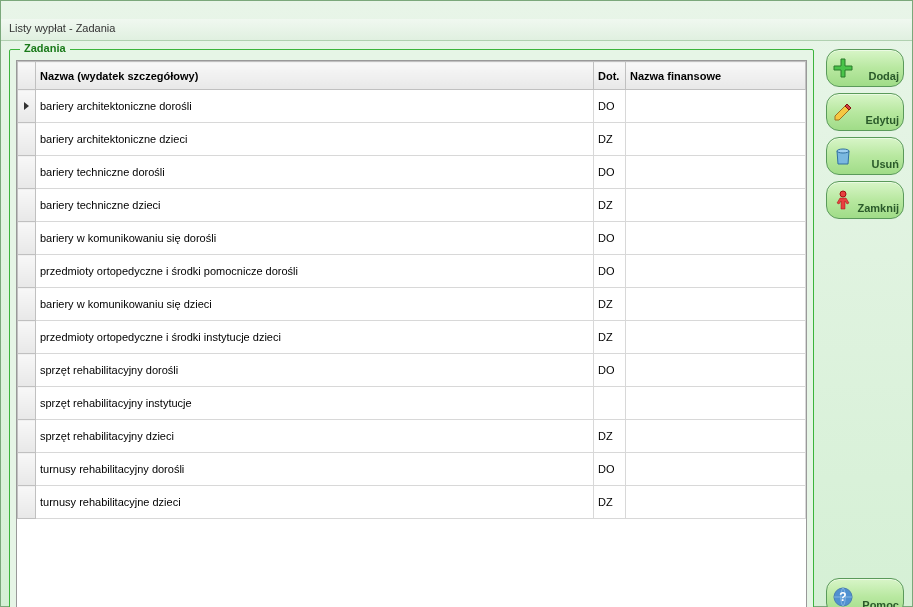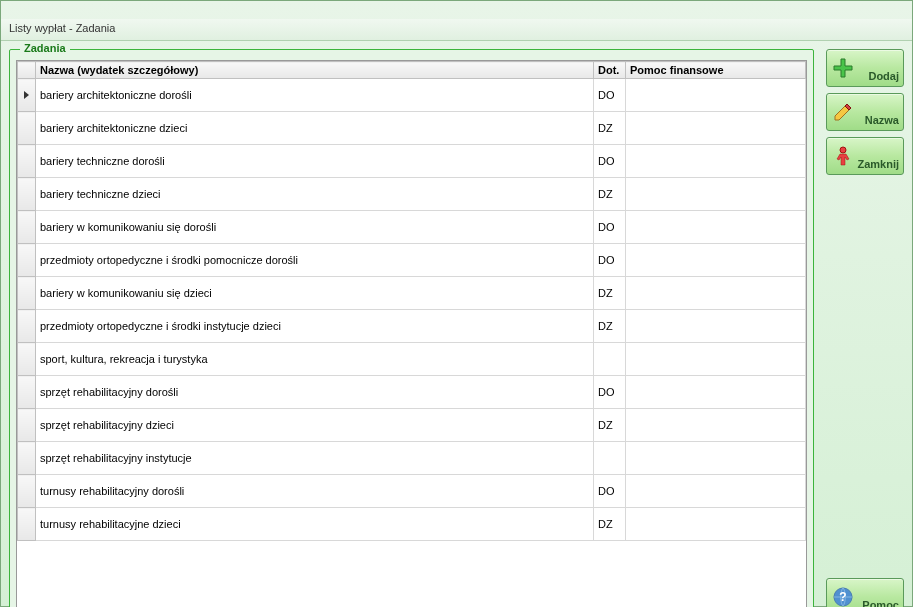--- a/index.html
+++ b/index.html
@@ -65,21 +65,21 @@
       width: 100%;
       border-collapse: collapse;
       font-size: 11px;
     }
     th {
       background: linear-gradient(to bottom, #f8f8f8, #e8e8e8);
       border: 1px solid #c0c0c0;
       padding: 2px 4px;
       text-align: left;
       font-weight: bold;
-      height: 17px;
+      height: 28px;
     }
     th.selector { width: 18px; }
     th.dot { width: 32px; }
     th.konto { width: 180px; }
     td {
       border: 1px solid #d8d8d8;
       padding: 1px 4px;
       height: 33px;
       background: white;
     }
@@ -101,21 +101,21 @@
       width: 78px;
       display: flex;
       flex-direction: column;
       gap: 6px;
     }
     .sidebar-spacer { flex: 1; }
     .btn {
       height: 38px;
       background: linear-gradient(to bottom, #d8f5c8 0%, #b8e8a0 50%, #a0dc88 100%);
       border: 1px solid #5a9a5a;
-      border-radius: 3px;
+      border-radius: 13px;
       display: flex;
       align-items: center;
       padding: 2px 4px;
       cursor: pointer;
       font-size: 11px;
       color: #2a5a2a;
       font-weight: bold;
       position: relative;
       box-shadow: inset 0 1px 0 rgba(255,255,255,0.5);
     }
@@ -146,21 +146,21 @@
     <div class="main">
       <div class="groupbox">
         <span class="groupbox-title">Zadania</span>
         <div class="table-container">
           <table>
             <thead>
               <tr>
                 <th class="selector"></th>
                 <th>Nazwa (wydatek szczegółowy)</th>
                 <th class="dot">Dot.</th>
-                <th class="konto">Pomoc finansowe</th>
+                <th class="konto">Nazwa finansowe</th>
               </tr>
             </thead>
             <tbody id="table-body">
                 <tr>
                   <td class="selector"><span class="row-pointer"></span></td>
                   <td>bariery architektoniczne dorośli</td>
                   <td class="dot">DO</td>
                   <td></td>
                 </tr>
                 <tr>
@@ -200,40 +200,34 @@
                   <td></td>
                 </tr>
                 <tr>
                   <td class="selector"></td>
                   <td>przedmioty ortopedyczne i środki instytucje dzieci</td>
                   <td class="dot">DZ</td>
                   <td></td>
                 </tr>
                 <tr>
                   <td class="selector"></td>
-                  <td>sport, kultura, rekreacja i turystyka</td>
-                  <td class="dot"></td>
-                  <td></td>
-                </tr>
-                <tr>
-                  <td class="selector"></td>
                   <td>sprzęt rehabilitacyjny dorośli</td>
                   <td class="dot">DO</td>
-                  <td></td>
-                </tr>
-                <tr>
-                  <td class="selector"></td>
-                  <td>sprzęt rehabilitacyjny dzieci</td>
-                  <td class="dot">DZ</td>
                   <td></td>
                 </tr>
                 <tr>
                   <td class="selector"></td>
                   <td>sprzęt rehabilitacyjny instytucje</td>
                   <td class="dot"></td>
+                  <td></td>
+                </tr>
+                <tr>
+                  <td class="selector"></td>
+                  <td>sprzęt rehabilitacyjny dzieci</td>
+                  <td class="dot">DZ</td>
                   <td></td>
                 </tr>
                 <tr>
                   <td class="selector"></td>
                   <td>turnusy rehabilitacyjny dorośli</td>
                   <td class="dot">DO</td>
                   <td></td>
                 </tr>
                 <tr>
                   <td class="selector"></td>
@@ -255,21 +249,30 @@
         </span>
         <span class="label">Dodaj</span>
       </div>
       <div class="btn">
         <span class="icon">
           <svg width="22" height="22" viewBox="0 0 22 22">
             <path d="M3 15l10-10 4 4-10 10H3v-4z" fill="#f5c842" stroke="#a07020" stroke-width="1"></path>
             <path d="M13 5l4 4 2-2-4-4z" fill="#d04040" stroke="#801010"></path>
           </svg>
         </span>
-        <span class="label">Nazwa</span>
+        <span class="label">Edytuj</span>
+      </div>
+      <div class="btn">
+        <span class="icon">
+          <svg width="22" height="22" viewBox="0 0 22 22">
+            <path d="M5 6h12l-1 13H6z" fill="#7ab8e0" stroke="#3070a0" stroke-width="1"></path>
+            <ellipse cx="11" cy="6" rx="6" ry="2" fill="#a0d0f0" stroke="#3070a0"></ellipse>
+          </svg>
+        </span>
+        <span class="label">Usuń</span>
       </div>
       <div class="btn">
         <span class="icon">
           <svg width="22" height="22" viewBox="0 0 22 22">
             <circle cx="11" cy="5" r="3" fill="#e84040" stroke="#a01010"></circle>
             <path d="M8 9l-3 5 2 1 2-3v8h4v-8l2 3 2-1-3-5z" fill="#e84040" stroke="#a01010" stroke-width="0.5"></path>
           </svg>
         </span>
         <span class="label">Zamknij</span>
       </div>

